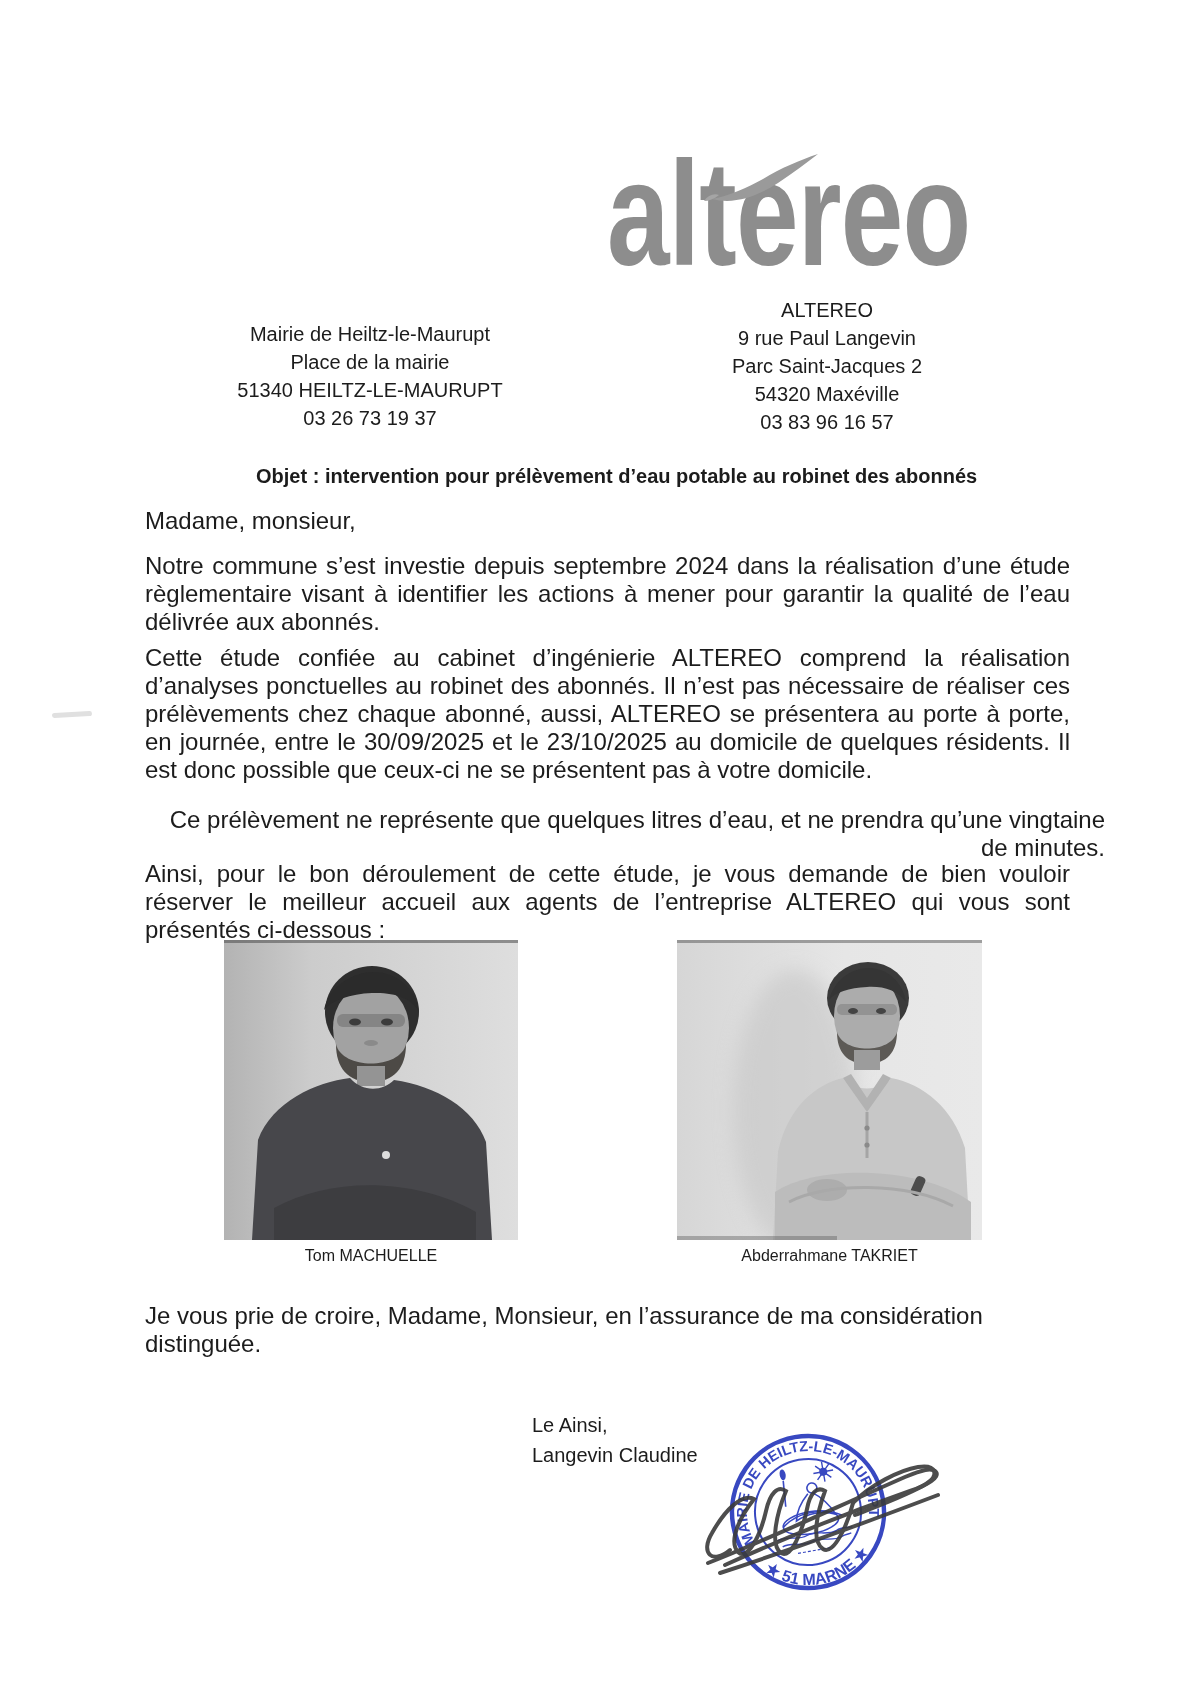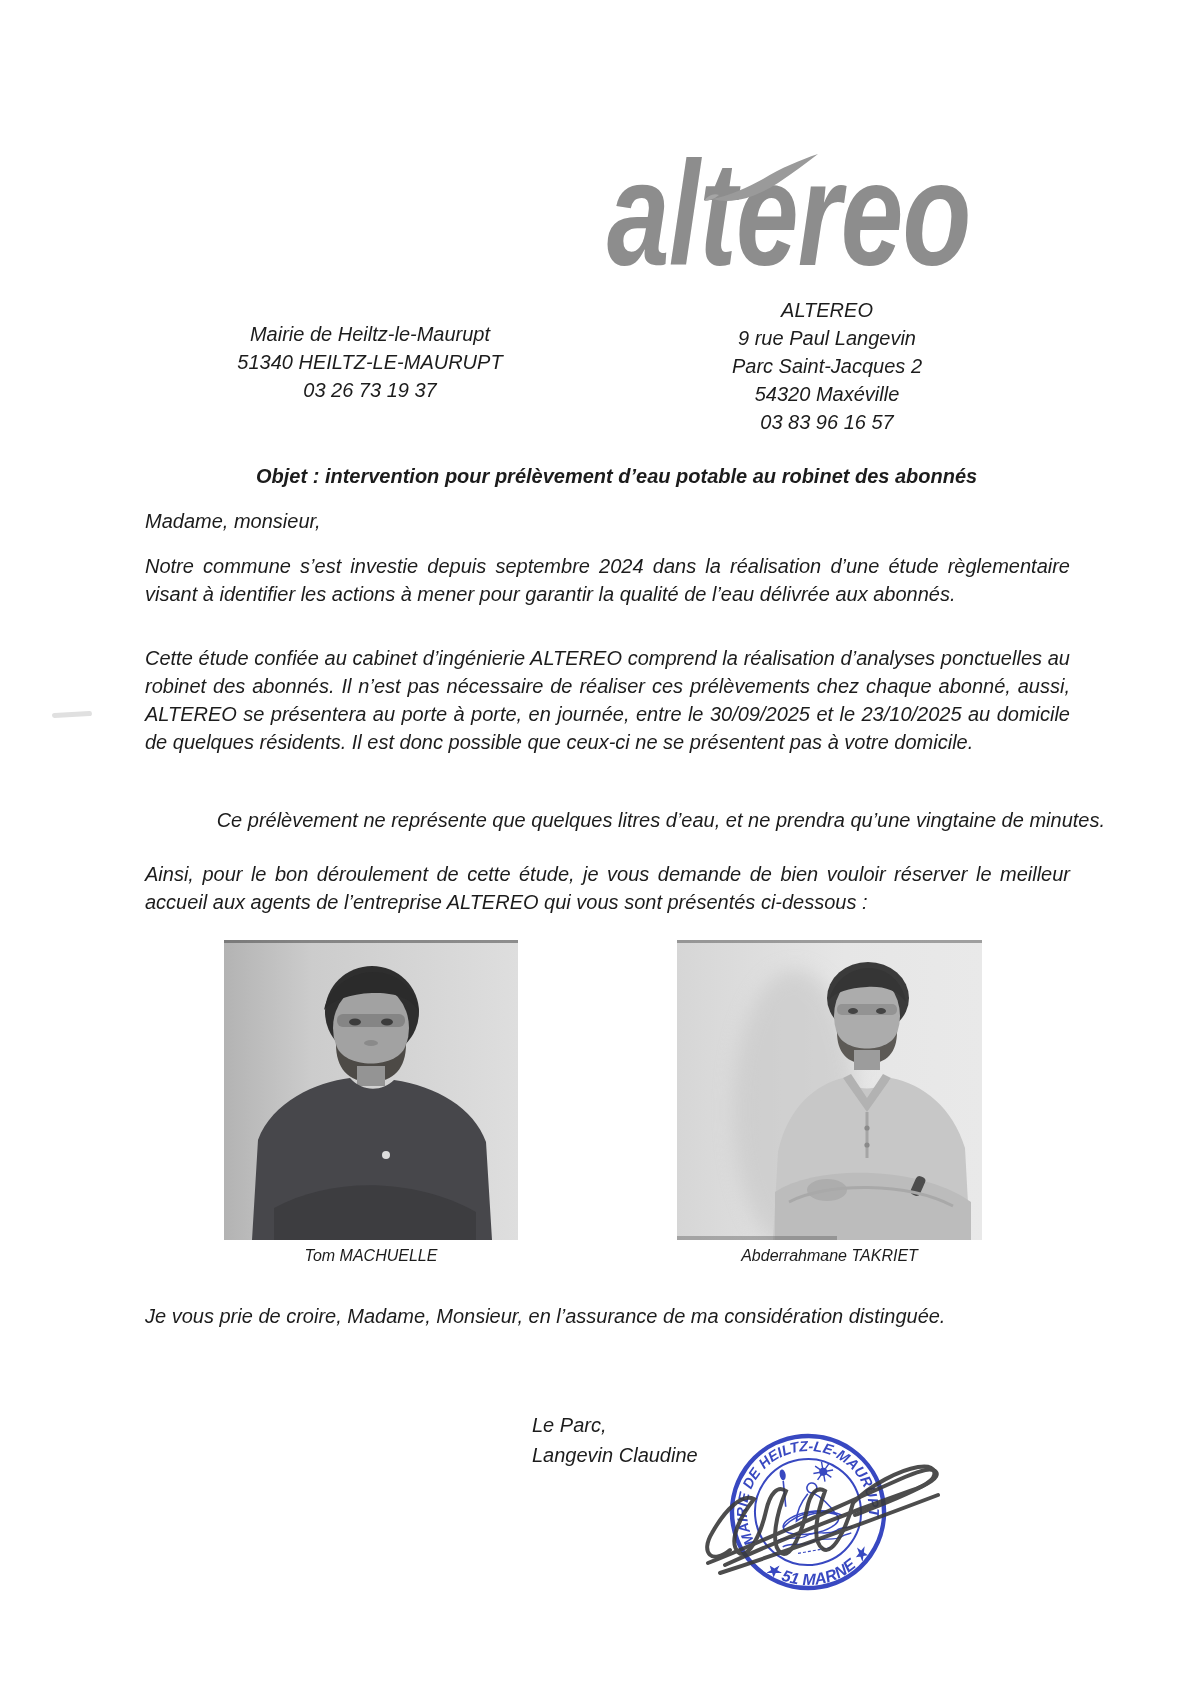--- a/index.html
+++ b/index.html
@@ -1,22 +1,22 @@
 <!DOCTYPE html>
 <html><head>
 <meta charset="utf-8">
 <style>
   html,body{margin:0;padding:0;background:#ffffff;}
   .page{position:relative;width:1200px;height:1697px;background:#ffffff;overflow:hidden;
-        font-family:"Liberation Sans",sans-serif;color:#1c1c1c;font-style:italic;}
+        font-family:"Liberation Sans",sans-serif;color:#1c1c1c;}
   .abs{position:absolute;}
   .logo-text{font-size:148px;font-weight:bold;color:#8d8d8d;line-height:1;letter-spacing:-1px;
              transform:scaleX(0.76);transform-origin:left top;white-space:nowrap;}
   .addr{font-size:20px;line-height:28px;text-align:center;}
-  .body-text{font-size:20px;line-height:28px;}
+  .body-text{font-size:24px;line-height:28px;}
   .just{text-align:justify;}
   .subject{font-size:20px;font-weight:bold;white-space:nowrap;}
   .caption{font-size:16px;text-align:center;}
   .sig{font-size:20px;line-height:30px;}
   .artifact-dash{width:40px;height:5px;background:#e0e0e0;border-radius:3px;transform:rotate(-3deg);}
   .stamp-wrap{transform:rotate(-10deg);opacity:0.95;}
   svg{display:block;}
 </style>
 </head>
 <body>
@@ -32,20 +32,21 @@
   <div class="abs addr" style="left:677px;top:296px;width:300px;">
     <div>ALTEREO</div>
     <div>9 rue Paul Langevin</div>
     <div>Parc Saint-Jacques 2</div>
     <div>54320 Maxéville</div>
     <div>03 83 96 16 57</div>
   </div>
 
   <div class="abs addr" style="left:220px;top:320px;width:300px;">
     <div>Mairie de Heiltz-le-Maurupt</div>
+    <div>Place de la mairie</div>
     <div>51340 HEILTZ-LE-MAURUPT</div>
     <div>03 26 73 19 37</div>
   </div>
 
   <div class="abs subject" style="left:256px;top:465px;">Objet : intervention pour prélèvement d’eau potable au robinet des abonnés</div>
 
   <div class="abs body-text" style="left:145px;top:507px;">Madame, monsieur,</div>
 
   <div class="abs body-text just" style="left:145px;top:552px;width:925px;">Notre commune s’est investie depuis septembre 2024 dans la réalisation d’une étude règlementaire visant à identifier les actions à mener pour garantir la qualité de l’eau délivrée aux abonnés.</div>
   <div class="abs body-text just" style="left:145px;top:644px;width:925px;">Cette étude confiée au cabinet d’ingénierie ALTEREO comprend la réalisation d’analyses ponctuelles au robinet des abonnés. Il n’est pas nécessaire de réaliser ces prélèvements chez chaque abonné, aussi, ALTEREO se présentera au porte à porte, en journée, entre le 30/09/2025 et le 23/10/2025 au domicile de quelques résidents. Il est donc possible que ceux-ci ne se présentent pas à votre domicile.</div>
@@ -112,21 +113,21 @@
       <rect x="236" y="236" width="10" height="20" rx="4" fill="#4d4d4d" transform="rotate(24 241 246)"></rect>
       <path d="M 112,262 C 150,242 230,242 276,266" stroke="#a9a9a9" stroke-width="3" fill="none"></path>
     </g>
     <rect y="296" width="160" height="4" fill="#666666" opacity="0.45"></rect>
   </svg>
   <div class="abs caption" style="left:677px;top:1247px;width:305px;">Abderrahmane TAKRIET</div>
 
   <div class="abs body-text" style="left:145px;top:1302px;width:960px;">Je vous prie de croire, Madame, Monsieur, en l’assurance de ma considération distinguée.</div>
 
   <div class="abs sig" style="left:532px;top:1410px;">
-    <div>Le Parc,</div>
+    <div>Le Ainsi,</div>
     <div>Langevin Claudine</div>
   </div>
 
   <div class="abs stamp-wrap" style="left:723px;top:1427px;width:170px;height:170px;">
     <svg width="170" height="170" viewBox="0 0 170 170">
       <defs>
         <path id="arcTop" d="M 27.7,105.9 A 61,61 0 1 1 142.3,105.9"></path>
         <path id="arcBottom" d="M 18.8,115.8 A 73,73 0 0 0 151.2,115.8"></path>
       </defs>
       <circle cx="85" cy="85" r="76" fill="none" stroke="#2e3fbe" stroke-width="4.5"></circle>

